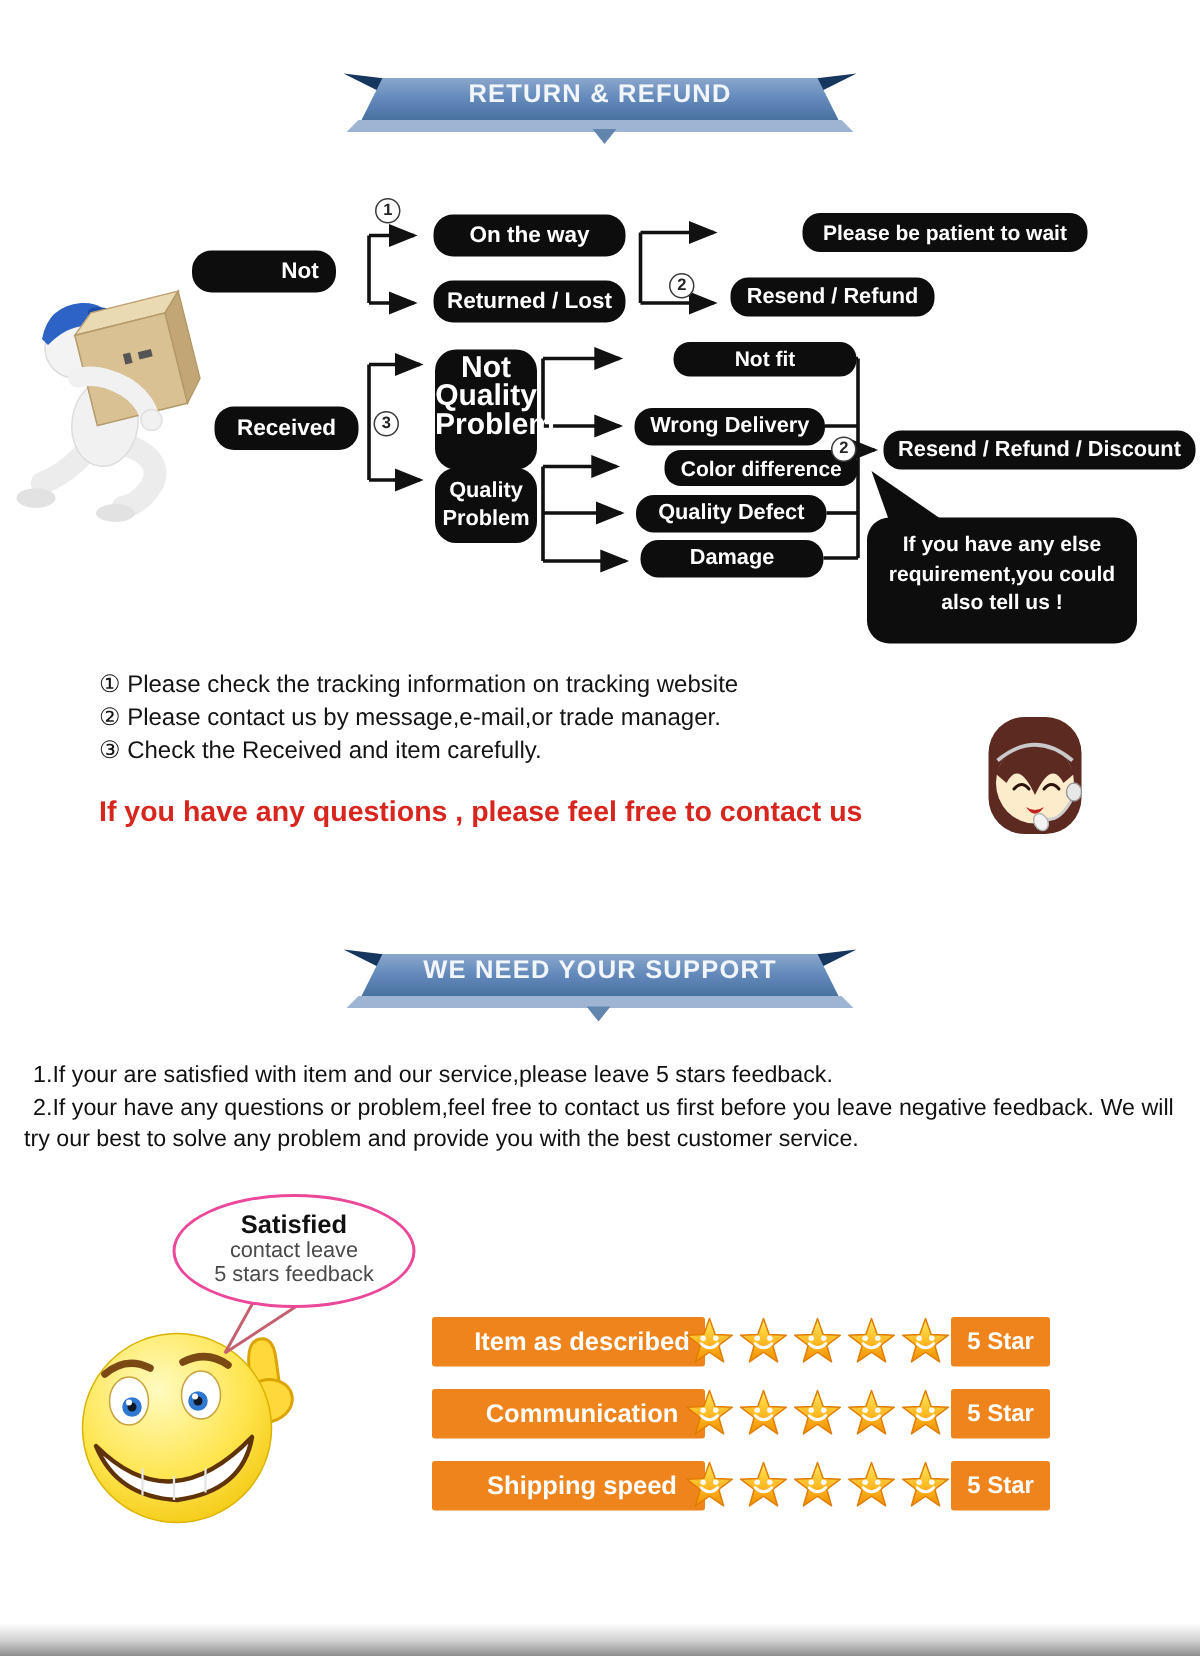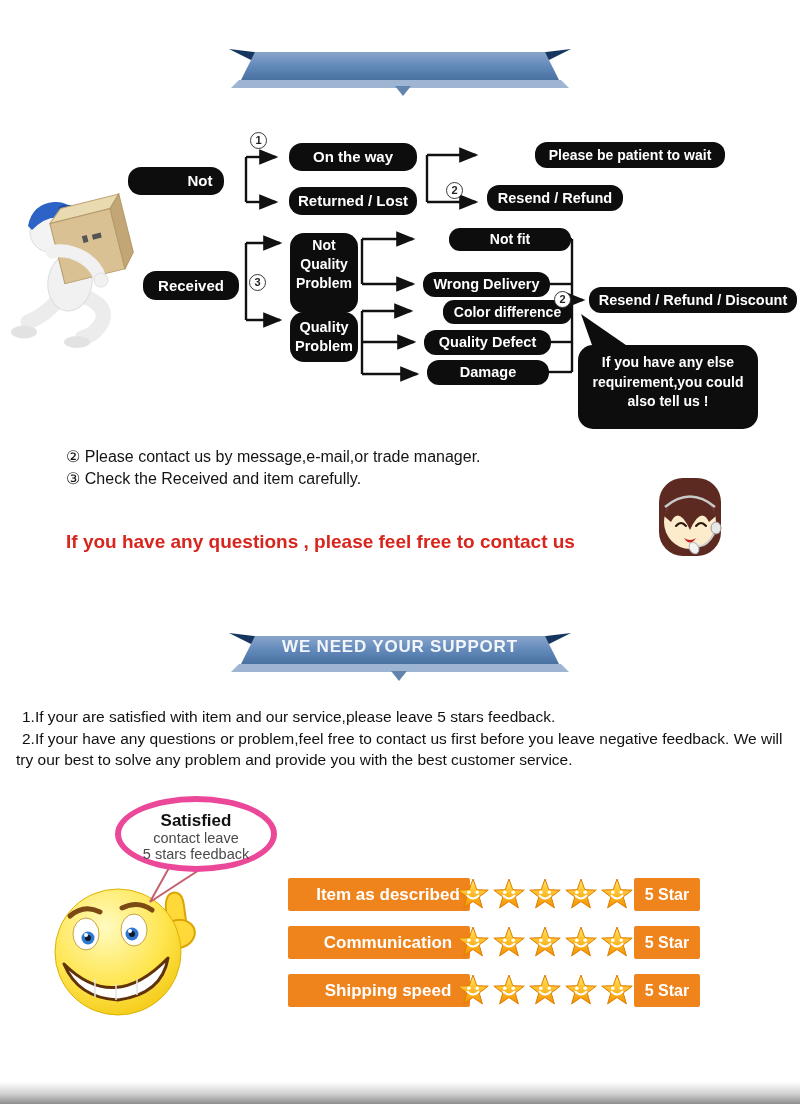--- a/index.html
+++ b/index.html
@@ -20,21 +20,21 @@
   .flow-svg{position:absolute;left:0;top:0;pointer-events:none;z-index:1;}
   .fbox{z-index:2;}
   
   .notes{position:absolute;left:66px;top:446px;font-size:16px;line-height:22px;color:#141414;}
   .contact-line{position:absolute;left:66px;top:531px;font-size:19px;font-weight:bold;color:#d8251d;}
   
   .support-text{position:absolute;left:16px;top:706px;width:772px;font-size:15.5px;
                 line-height:21.5px;color:#111;}
   .support-text p{margin:0;text-indent:6px;}
   .oval-bubble{position:absolute;left:115px;top:796px;width:162px;height:76px;background:#fff;
-               border:6px solid #ec4899;border-radius:50%;text-align:center;z-index:2;
+               border:2px solid #ec4899;border-radius:50%;text-align:center;z-index:2;
                padding-top:10px;box-sizing:border-box;}
   .oval-bubble .t1{font-size:17px;font-weight:bold;color:#111;line-height:18px;}
   .oval-bubble .t2{font-size:14.5px;color:#4a4a4a;line-height:16px;}
   .rating-row{position:absolute;left:0;width:800px;height:38px;}
   .rate-btn{position:absolute;background:#f0841c;color:#fff;font-weight:bold;text-align:center;
             border-radius:2px;height:33px;line-height:33px;}
   .label-btn{left:288px;width:164px;font-size:17px;padding-left:18px;}
   .value-btn{left:634px;width:66px;font-size:16px;}
   .stars{position:absolute;left:455px;top:-3px;display:flex;}
   .gray-bar{position:absolute;left:0;top:1082px;width:800px;height:22px;
@@ -52,20 +52,21 @@
           <stop offset="0" stop-color="#8aa6cc"></stop>
             <stop offset="0.5" stop-color="#6289ba"></stop>
             <stop offset="1" stop-color="#49719f"></stop>
         </linearGradient>
       </defs>
       <polygon points="4,3 54,9 44,23" fill="#16365f"></polygon>
       <polygon points="346,3 296,9 306,23" fill="#16365f"></polygon>
       <polygon points="14,34 336,34 344,42 6,42" fill="#9db4d2"></polygon>
       <polygon points="30,6 320,6 334,34 16,34" fill="url(#bannerGrad1)"></polygon>
     </svg>
+    <span class="blabel">RETURN &amp; REFUND</span>
   </div>
   <div class="tri-down" style="left:395px;top:86px;"></div>
 
   <svg class="flow-svg" width="800" height="460" viewBox="0 0 800 460">
     <defs>
       <marker id="ah" markerWidth="9" markerHeight="8" refX="7" refY="3.2" orient="auto">
         <path d="M0,0 L8,3.2 L0,6.4 Z" fill="#111"></path>
       </marker>
     </defs>
     <g stroke="#111" stroke-width="2.4" fill="none">
@@ -120,34 +121,35 @@
   <div class="fbox" style="left:128px;top:167px;width:96px;height:28px;line-height:28px;border-radius:13px;padding-left:48px;">Not Received</div>
   <span class="badge" style="left:250px;top:132px;">1</span>
   <div class="fbox" style="left:289px;top:143px;width:128px;height:28px;line-height:28px;border-radius:13px;">On the way</div>
   <div class="fbox" style="left:289px;top:187px;width:128px;height:28px;line-height:28px;border-radius:13px;">Returned / Lost</div>
   <span class="badge" style="left:446px;top:182px;">2</span>
   <div class="fbox" style="left:487px;top:142px;width:190px;height:26px;line-height:26px;border-radius:12px;font-size:14px;margin-left:48px;">Please be patient to wait</div>
   <div class="fbox" style="left:487px;top:185px;width:136px;height:26px;line-height:26px;border-radius:12px;font-size:14.5px;">Resend / Refund</div>
 
   <div class="fbox" style="left:143px;top:271px;width:96px;height:29px;line-height:29px;border-radius:13px;">Received</div>
   <span class="badge" style="left:249px;top:274px;">3</span>
-  <div class="fbox" style="left:290px;top:233px;width:68px;height:80px;border-radius:14px;font-size:14px;line-height:19px;padding-top:3px;">Not Quality Problem</div>
+  <div class="fbox" style="left:290px;top:233px;width:68px;height:80px;border-radius:14px;font-size:20px;line-height:19px;padding-top:3px;">Not Quality Problem</div>
   <div class="fbox" style="left:290px;top:312px;width:68px;height:50px;border-radius:14px;font-size:14.5px;line-height:19px;padding-top:6px;">Quality Problem</div>
 
   <div class="fbox" style="left:423px;top:228px;width:122px;height:23px;line-height:23px;border-radius:11px;font-size:14px;margin-left:26px;">Not fit</div>
   <div class="fbox" style="left:423px;top:272px;width:127px;height:25px;line-height:25px;border-radius:12px;font-size:14.5px;">Wrong Delivery</div>
   <div class="fbox" style="left:443px;top:300px;width:129px;height:24px;line-height:24px;border-radius:11px;font-size:14px;">Color difference</div>
   <div class="fbox" style="left:424px;top:330px;width:127px;height:25px;line-height:25px;border-radius:12px;font-size:14.5px;">Quality Defect</div>
   <div class="fbox" style="left:427px;top:360px;width:122px;height:25px;line-height:25px;border-radius:12px;font-size:14.5px;">Damage</div>
 
   <span class="badge" style="left:554px;top:291px;">2</span>
   <div class="fbox" style="left:589px;top:287px;width:208px;height:26px;line-height:26px;border-radius:12px;font-size:14.5px;">Resend / Refund / Discount</div>
   <div class="fbox" style="left:578px;top:345px;width:180px;height:84px;border-radius:15px;font-size:14px;line-height:19.5px;padding:8px 4px 0 4px;">If you have any else requirement,you could also tell us !</div>
 
   <div class="notes">
+    <div>① Please check the tracking information on tracking website</div>
     <div>② Please contact us by message,e-mail,or trade manager.</div>
     <div>③ Check the Received and item carefully.</div>
   </div>
 
   <div class="contact-line">If you have any questions ,  please feel free to contact us</div>
 
   <svg style="position:absolute;left:656px;top:476px;" width="72" height="88" viewBox="0 0 72 88">
     <rect x="3" y="2" width="62" height="78" rx="24" fill="#5d2a22"></rect>
     <ellipse cx="34" cy="46" rx="26" ry="27" fill="#fdeccb"></ellipse>
     <path d="M8,40 Q16,18 34,18 Q52,18 60,40 L53,46 Q45,30 34,54 Q23,30 15,46 Z" fill="#5d2a22"></path>

